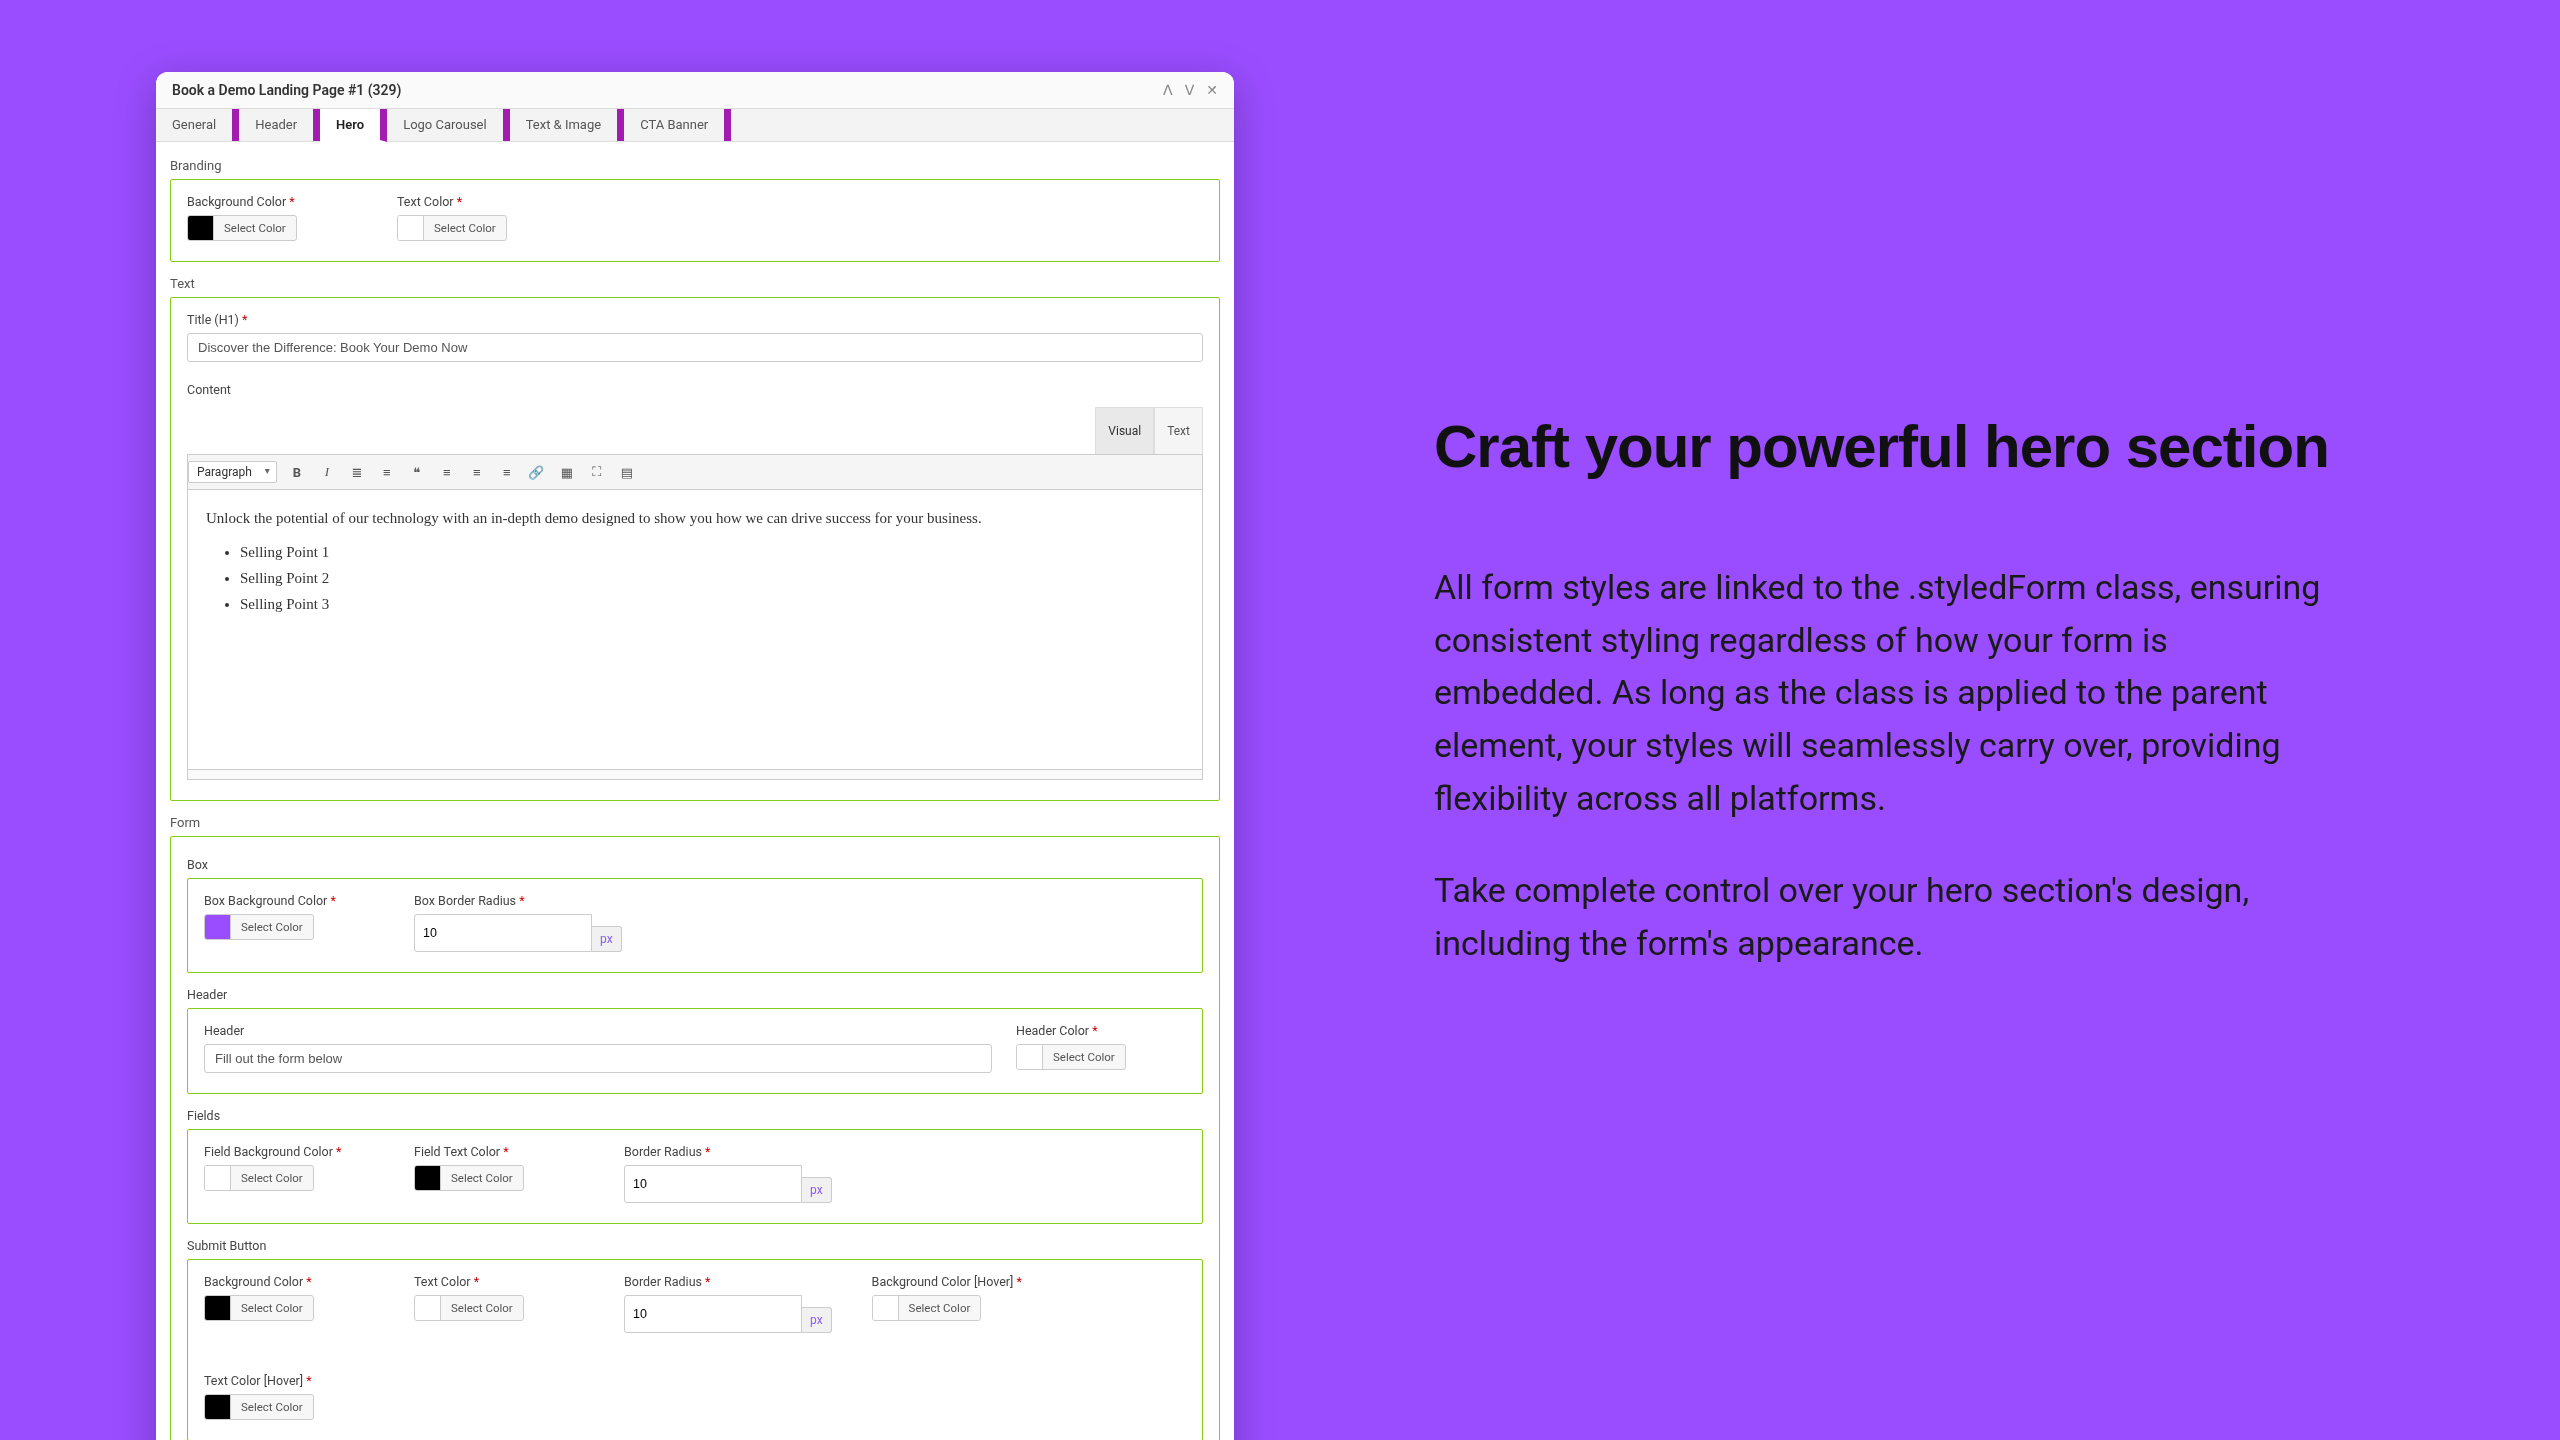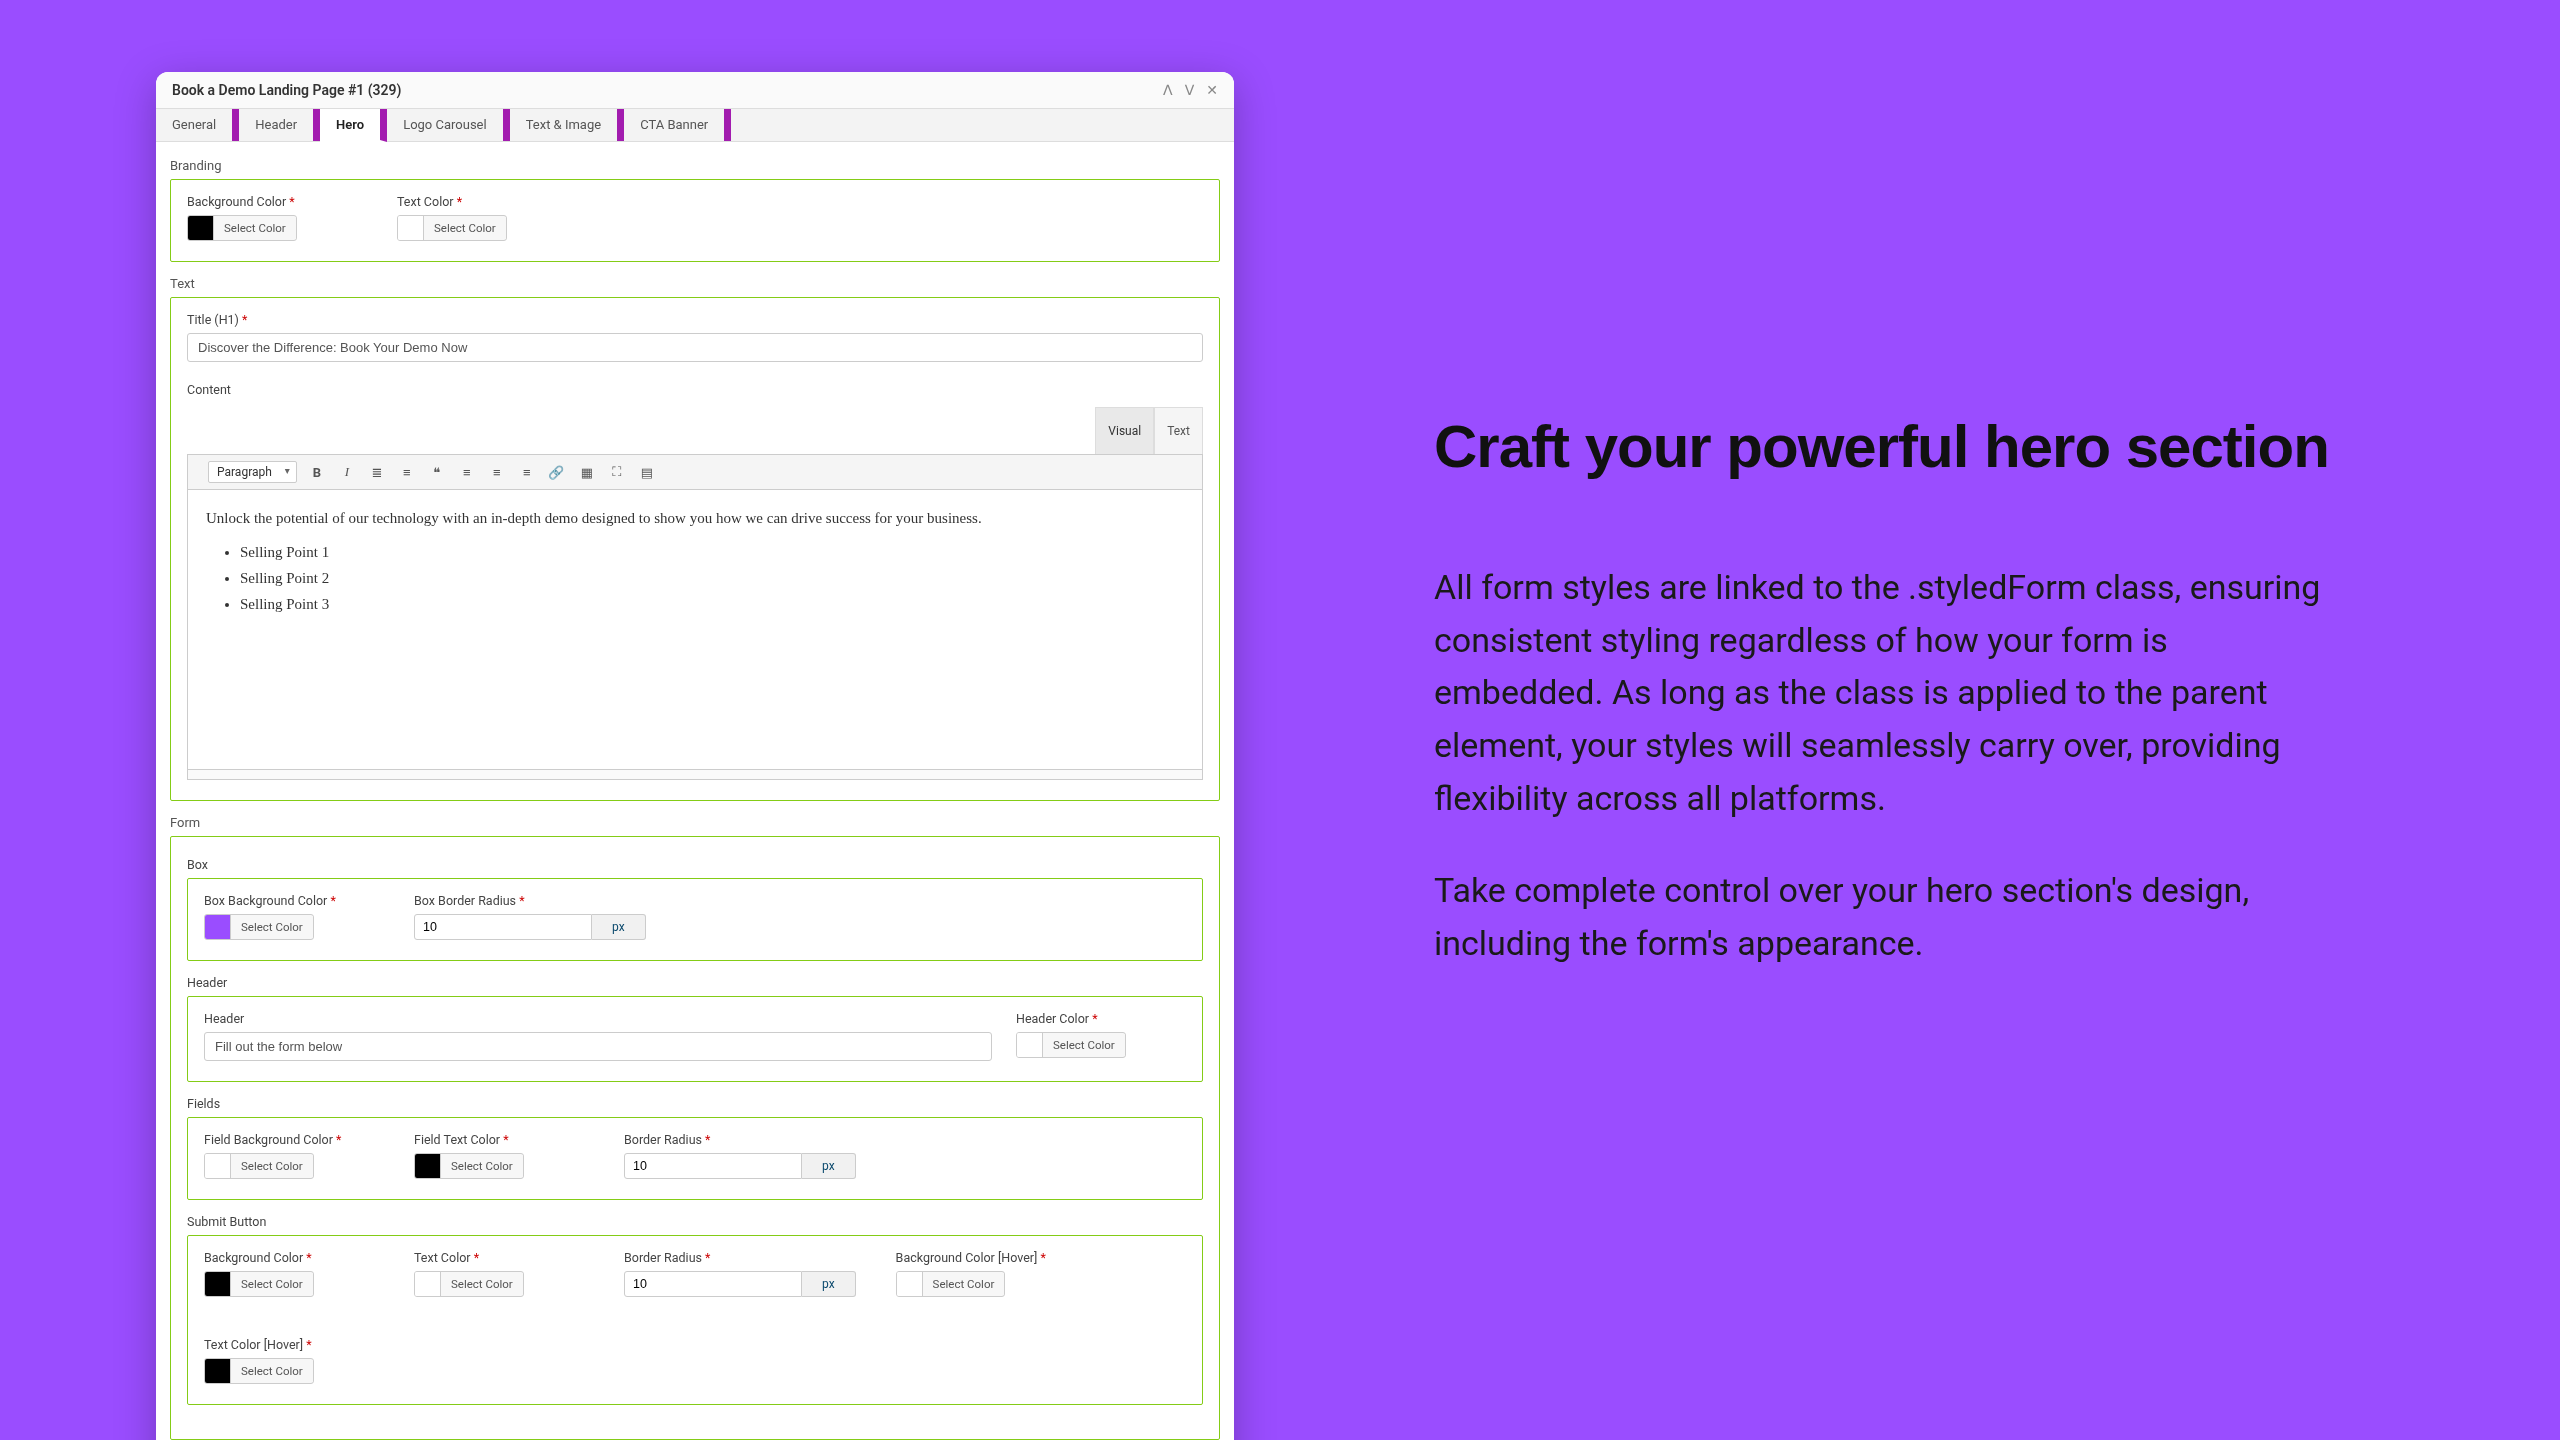--- a/index.html
+++ b/index.html
@@ -120,21 +120,21 @@
   padding: 16px 12px;
   font-size: 12px;
   background: #f5f5f5;
   cursor: pointer;
   color: #555;
 }
 .editor-tab.active { background: #e9e9e9; color: #333; }
 .toolbar {
   border: 1px solid #ccc;
   background: #f5f5f5;
-  padding: 6px 20px;
+  padding: 6px 0;
   display: flex;
   align-items: center;
   gap: 10px;
 }
 .para-dd {
   border: 1px solid #ccc;
   background: #fff;
   font-size: 12px;
   padding: 3px 24px 3px 8px;
   border-radius: 2px;
@@ -188,23 +188,24 @@
   border-radius: 3px 0 0 3px;
   padding: 5px 8px;
   font-size: 12.5px;
   width: 178px;
 }
 .unit {
   border: 1px solid #ccc;
   border-left: none;
   border-radius: 0 3px 3px 0;
   background: #f1f1f1;
-  padding: 5px 20px;
+  padding: 5px 8px;
   font-size: 12px;
-  color: #0c4a6e;
+  color: #8b5cf6;
+  margin-top: 12px;
 }
 .header-row { display: flex; gap: 24px; align-items: flex-start; }
 .header-input-col { flex: 1; }
 .copy {
   margin-left: 200px;
   margin-top: 340px;
   max-width: 900px;
   color: #111;
 }
 .copy h1 {

